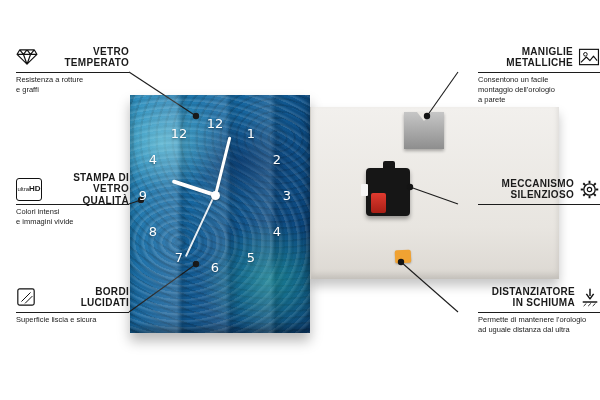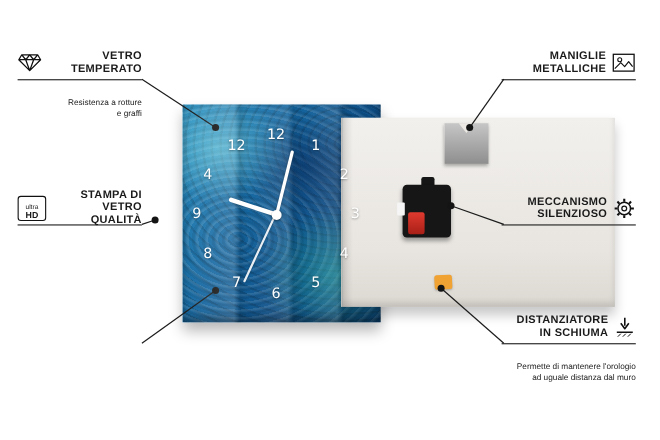--- a/index.html
+++ b/index.html
@@ -1,28 +1,28 @@
 <!DOCTYPE html>
 <html><head>
 <meta charset="utf-8">
 <style>
   html,body{margin:0;padding:0;background:#ffffff;}
   .stage{position:relative;width:600px;height:400px;background:#ffffff;overflow:hidden;
          font-family:"Liberation Sans", sans-serif;color:#1a1a1a;}
 
   
-  .clock-face{position:absolute;left:130px;top:95px;width:180px;height:198px;
+  .clock-face{position:absolute;left:130px;top:95px;width:180px;height:238px;
     background:
       radial-gradient(ellipse 90px 70px at 18% 20%, rgba(130,225,235,0.55), rgba(130,225,235,0) 70%),
       radial-gradient(ellipse 100px 85px at 78% 78%, rgba(40,195,175,0.45), transparent 70%),
       radial-gradient(ellipse 85px 65px at 62% 28%, rgba(8,38,88,0.5), transparent 70%),
       repeating-radial-gradient(ellipse 140px 110px at 28% 62%, rgba(255,255,255,0.10) 0 1.5px, rgba(0,0,0,0.07) 4px 6px, transparent 6px 9px),
       repeating-radial-gradient(ellipse 150px 120px at 82% 18%, rgba(0,0,0,0.13) 0 1.5px, transparent 3px 8px),
       linear-gradient(115deg,#2b8fc0 0%,#1568a2 35%,#0e4e86 65%,#0b3e72 100%);
-    box-shadow: inset 0 -5px 8px rgba(0,0,0,0.35), 0 8px 12px rgba(0,0,0,0.28); margin-left: 36px;}
+    box-shadow: inset 0 -5px 8px rgba(0,0,0,0.35), 0 8px 12px rgba(0,0,0,0.28);}
   .clock-face::after{content:"";position:absolute;inset:0;z-index:1;pointer-events:none;
     background:linear-gradient(90deg,
       rgba(255,255,255,0) 0%, rgba(255,255,255,0.16) 26%, rgba(0,0,0,0.13) 29%,
       rgba(255,255,255,0) 33%, rgba(255,255,255,0.12) 53%, rgba(0,0,0,0.10) 56%,
       rgba(255,255,255,0) 61%, rgba(255,255,255,0.12) 78%, rgba(0,0,0,0.10) 81%, rgba(255,255,255,0) 86%);}
   .num{position:absolute;z-index:2;color:#ffffff;font-size:13px;font-family:"DejaVu Sans",sans-serif;
        transform:translate(-50%,-50%);text-shadow:0 1px 2px rgba(0,0,0,0.35);}
   .n12{left:85px;top:28px}.n1{left:121px;top:38px}.n2{left:147px;top:64px}.n3{left:157px;top:100px}
   .n4{left:147px;top:136px}.n5{left:121px;top:162px}.n6{left:85px;top:172px}.n7{left:49px;top:162px}
   .n8{left:23px;top:136px}.n9{left:13px;top:100px}.n10{left:23px;top:64px}.n11{left:49px;top:38px}
@@ -51,28 +51,28 @@
   .foam{position:absolute;left:84px;top:143px;width:16px;height:13px;background:#f0a232;
     transform:rotate(-3deg);border-radius:2px;box-shadow:0 1px 2px rgba(0,0,0,0.25);}
 
   
   .connectors{position:absolute;left:0;top:0;pointer-events:none;}
   .callout{position:absolute;}
   .callout .title-row{display:flex;align-items:center;gap:5px;height:24px;padding-bottom:3px;
     border-bottom:1px solid #1c1c1c;}
   .callout .title{flex:1;font-weight:700;font-size:10px;line-height:1.15;letter-spacing:.3px;
     text-align:right;white-space:pre-line;}
-  .callout .subtitle{margin-top:15px;font-size:7.5px;line-height:1.35;text-align:right;
+  .callout .subtitle{margin-top:2px;font-size:7.5px;line-height:1.35;text-align:left;
     white-space:pre-line;color:#1c1c1c;}
   .callout .icon{flex:0 0 auto;display:flex;align-items:center;justify-content:center;}
   .co-left{left:16px;width:113px;}
-  .co-right{left:456px;width:122px;}
+  .co-right{left:478px;width:122px;}
   .co-top{top:45px;} .co-mid{top:177px;} .co-bot{top:285px;}
   .uhd-box{width:24px;height:21px;border:1.5px solid #111;border-radius:3px;display:flex;
-    flex-direction:column;align-items:center;justify-content:flex-end;line-height:1;}
+    flex-direction:row;align-items:center;justify-content:center;line-height:1;}
   .uhd-box .u{font-size:6px;} .uhd-box .h{font-size:8px;font-weight:700;}
 </style>
 </head>
 <body>
 
 <div class="stage">
 
   <div class="clock-face">
     <span class="num n12">12</span>
     <span class="num n1">1</span>
@@ -139,35 +139,53 @@
     <div class="title-row">
       <span class="icon">
         <span class="uhd-box">
             <span class="u">ultra</span>
             <span class="h">HD</span>
           </span>
       </span>
       <span class="title">STAMPA DI
 VETRO QUALITÀ</span>
     </div>
-  </div>
-
+    <div class="subtitle">Colori intensi
+e immagini vivide</div>
+  </div>
+
+  <div class="callout co-left co-bot">
+    <div class="title-row">
+      <span class="icon">
+        <svg viewBox="0 0 22 22" width="20" height="20">
+            <rect x="2" y="2" width="18" height="18" rx="2" fill="none" stroke="#111" stroke-width="1.3"></rect>
+            <path d="M6 16 L16 6 M10 18 L18 10" stroke="#111" stroke-width="1.1" fill="none"></path>
+          </svg>
+      </span>
+      <span class="title">BORDI
+LUCIDATI</span>
+    </div>
+    <div class="subtitle">Superficie liscia e sicura</div>
+  </div>
 
   <div class="callout co-right co-top">
     <div class="title-row">
       <span class="title">MANIGLIE
 METALLICHE</span>
       <span class="icon">
         <svg viewBox="0 0 24 20" width="22" height="18">
             <rect x="1.5" y="1.5" width="21" height="17" fill="none" stroke="#111" stroke-width="1.3"></rect>
             <circle cx="8" cy="7" r="2" fill="none" stroke="#111" stroke-width="1.1"></circle>
             <path d="M3 16 l6 -6 4 4 4 -5 4 5" fill="none" stroke="#111" stroke-width="1.2" stroke-linejoin="round"></path>
           </svg>
       </span>
     </div>
+    <div class="subtitle">Consentono un facile
+montaggio dell'orologio
+a parete</div>
   </div>
 
   <div class="callout co-right co-mid">
     <div class="title-row">
       <span class="title">MECCANISMO
 SILENZIOSO</span>
       <span class="icon">
         <svg viewBox="0 0 24 24" width="21" height="21">
           <g stroke="#111" stroke-width="2.2">
             <line x1="12" y1="2" x2="12" y2="5"></line>
@@ -193,16 +211,16 @@
       <span class="icon">
         <svg viewBox="0 0 22 22" width="20" height="20">
           <path d="M11 2 v8" stroke="#111" stroke-width="1.6" fill="none"></path>
           <path d="M7 7.5 L11 13 L15 7.5" fill="none" stroke="#111" stroke-width="1.6" stroke-linejoin="round"></path>
           <path d="M3 16.5 h16" stroke="#111" stroke-width="1.6"></path>
           <path d="M4 21 l3 -3 M9 21 l3 -3 M14 21 l3 -3" stroke="#111" stroke-width="1" fill="none"></path>
         </svg>
       </span>
     </div>
     <div class="subtitle">Permette di mantenere l'orologio
-ad uguale distanza dal muro</div>
+ad uguale distanza dal ultra</div>
   </div>
 
 </div>
 
 </body></html>

